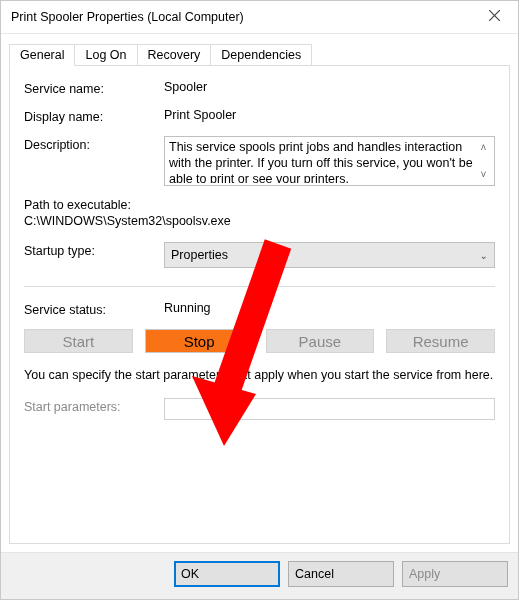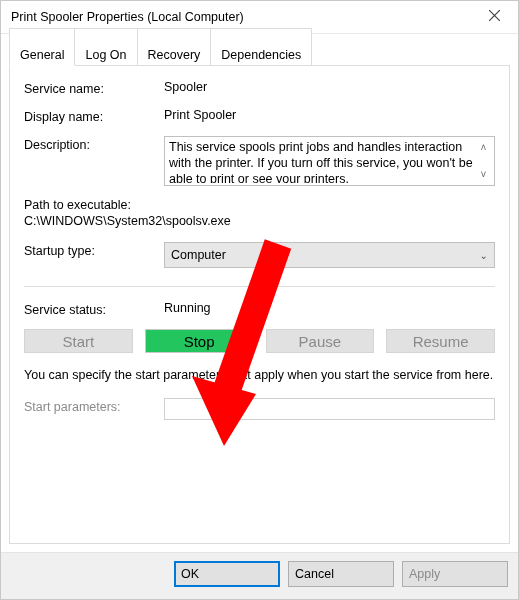--- a/index.html
+++ b/index.html
@@ -51,21 +51,21 @@
 
   
   .tabs {
     display: flex;
     align-items: flex-end;
     height: 24px;
     position: relative;
     z-index: 2;
   }
   .tab {
-    padding: 19px 10px 3px 10px;
+    padding: 3px 10px 3px 10px;
     border: 1px solid #dcdcdc;
     border-bottom: none;
     background: #fff;
     margin-right: 0;
     position: relative;
     top: 1px;
     font-size: 12.5px;
   }
   .tab + .tab { border-left: none; }
   .tab.active {
@@ -174,21 +174,21 @@
     font-family: inherit;
     font-size: 15px;
   }
   .svc-btn.disabled {
     color: #8a8a8a;
     background: #e1e1e1;
     border-color: #d4d4d4;
   }
   .svc-btn.enabled {
     color: #000;
-    background: #22c55e;
+    background: #f97316;
     justify-content: center;
   }
 
   .help-text { margin-bottom: 14px; line-height: 1.35; }
 
   .param-input {
     flex: 1;
     height: 22px;
     border: 1px solid #d0d0d0;
     background: #fff;
@@ -285,21 +285,21 @@
 
       <div class="path-block">
         <div style="margin-bottom:2px;">Path to executable:</div>
         <div>C:\WINDOWS\System32\spoolsv.exe</div>
       </div>
 
       <div class="row">
         <div class="label-col">Startup type:</div>
         <div class="value-col">
           <div class="combo">
-            <span>Computer</span>
+            <span>Properties</span>
             <span class="combo-arrow">⌄</span>
           </div>
         </div>
       </div>
 
       <hr class="sep">
 
       <div class="row" style="">
         <div class="label-col">Service status:</div>
         <div class="value-col">Running</div>

